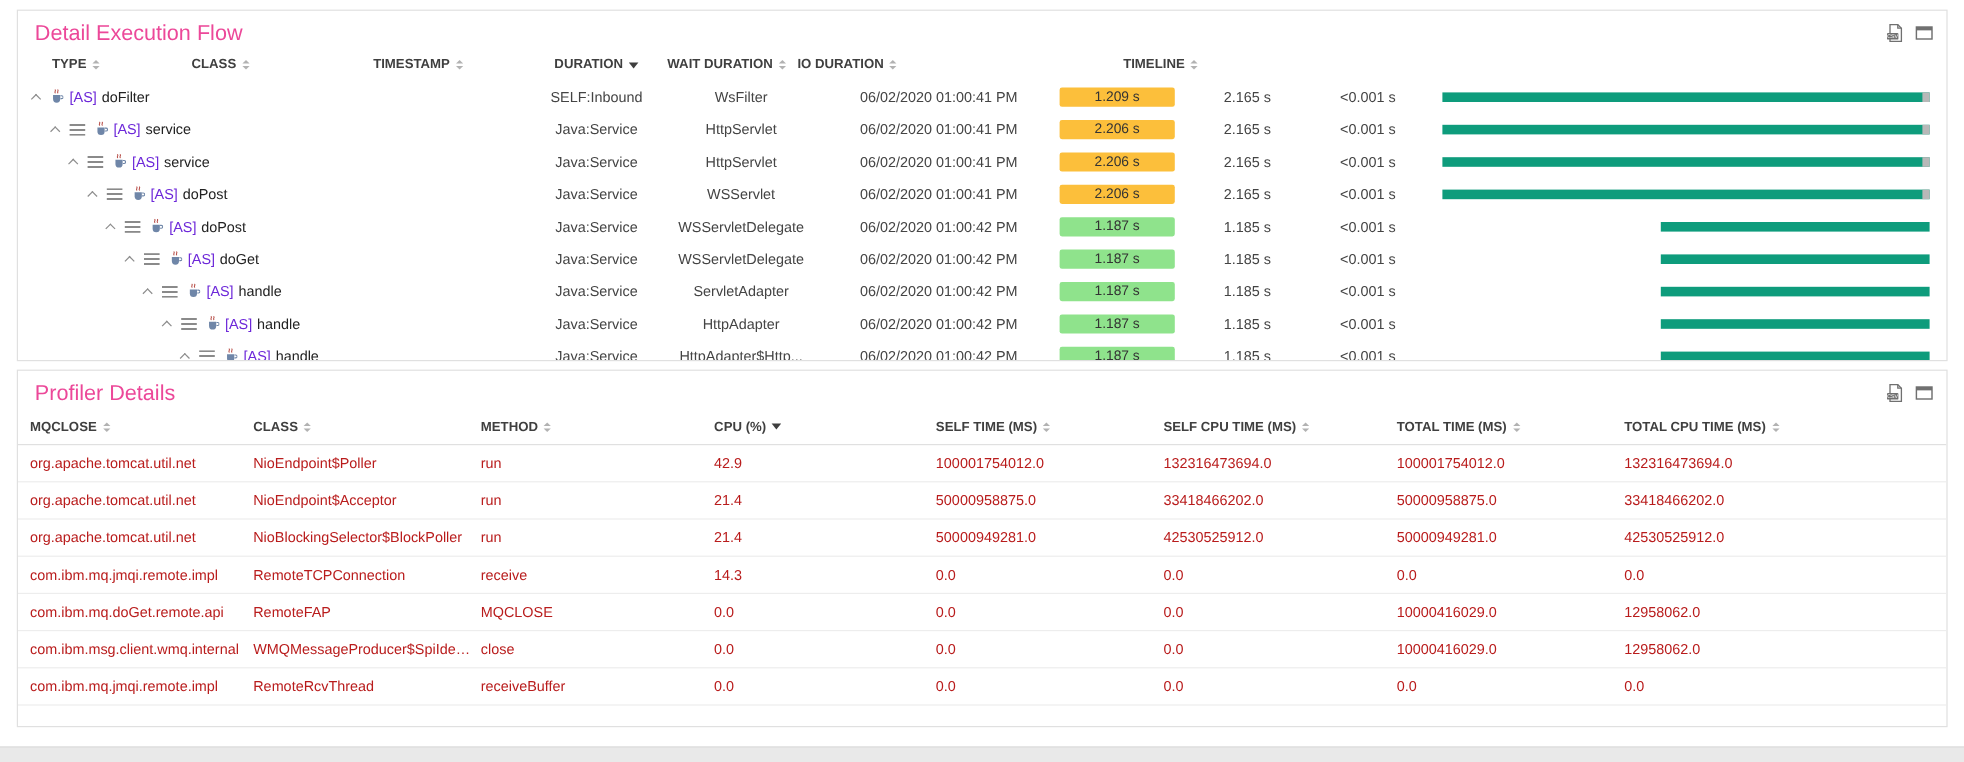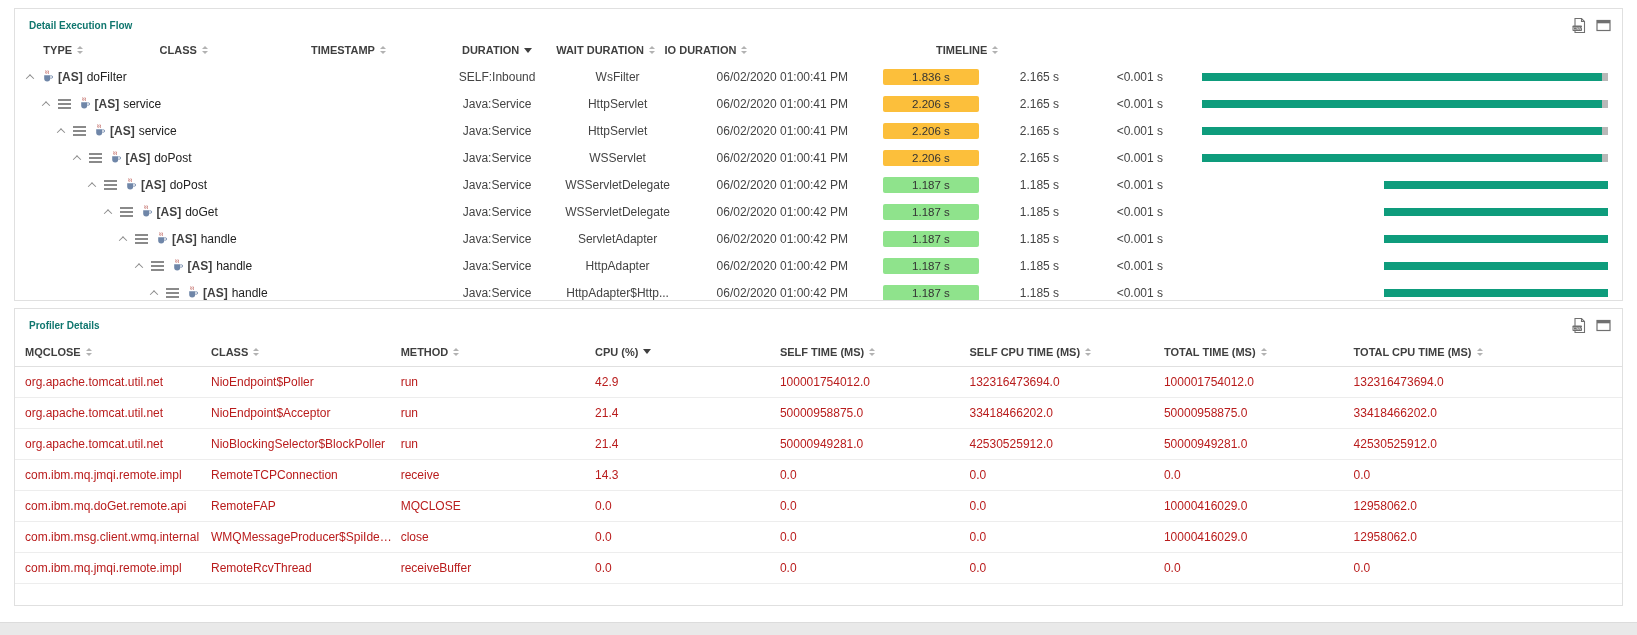--- a/index.html
+++ b/index.html
@@ -3,21 +3,21 @@
 <meta charset="utf-8">
 <style>
   *{box-sizing:border-box;margin:0;padding:0}
   html,body{width:1637px;height:635px;overflow:hidden}
   body{background:#fff;font-family:"Liberation Sans",sans-serif;color:#3c3c3c;position:relative}
   .page{padding:8px 14px 0}
   .panel{border:1px solid #e0e0e0;background:#fff;margin-bottom:7px;overflow:hidden}
   #flow-panel{height:293px}
   #profiler-panel{height:298px}
   .panel-head{display:flex;align-items:center;justify-content:space-between;padding:8px 10px 3px 14px}
-  .panel-title{font-size:10px;color:#0f766e;font-weight:700}
+  .panel-title{font-size:18px;color:#ec4899;font-weight:400}
   .head-icons{display:flex;gap:7px;align-items:center}
   .icon-btn{width:17px;height:17px;cursor:pointer;display:inline-flex}
 
   
   .thead{display:flex;align-items:center}
   .hcell{font-size:11px;font-weight:bold;color:#3f3f3f;display:flex;align-items:center;white-space:nowrap}
   .sort{display:inline-flex;flex-direction:column;align-items:center;gap:2px;margin-left:5px}
   .sort i{display:block;width:0;height:0;border-left:3.5px solid transparent;border-right:3.5px solid transparent}
   .sort .up{border-bottom:3.5px solid #b2b2b2}
   .sort .dn{border-top:3.5px solid #b2b2b2}
@@ -31,21 +31,21 @@
   .c-type{width:6%;text-align:center}
   .c-cls{width:9%;text-align:center}
   .c-ts{width:11.5%;text-align:center}
   .c-dur{width:7%;text-align:center}
   .c-wait{width:6.5%;text-align:center}
   .c-io{width:6%;text-align:center}
   .c-tl{width:27%;display:flex;align-items:center;padding:0 14px 0 6px}
   .chev{width:6px;height:6px;border-left:1.6px solid #8c8c8c;border-top:1.6px solid #8c8c8c;transform:rotate(45deg) translate(1px,1px);margin-right:9px;flex:none;cursor:pointer}
   .mlines{width:13px;height:10px;background:repeating-linear-gradient(to bottom,#8a8a8a 0 1.6px,transparent 1.6px 4.2px);margin-right:8px;flex:none;cursor:pointer}
   .jicon{display:inline-flex;margin-right:5px;flex:none}
-  .nprefix{font-weight:bold;color:#404040;margin-right:4px}
+  .nprefix{font-weight:normal;color:#6d28d9;margin-right:4px}
   .nname{color:#222}
   .badge{display:inline-block;width:96px;padding:2px 0;font-size:11.5px;text-align:center;border-radius:2px;color:#333}
   .tlwrap{position:relative;width:100%;height:8px}
   .tlbar{position:absolute;top:0;height:8px}
   .tip{position:absolute;right:0;top:0;bottom:0;width:6px}
 
   
   #profiler-header{height:30px;border-bottom:1px solid #e0e0e0}
   #profiler-header .hcell{justify-content:flex-start;padding-left:8px}
   .prow{display:flex;align-items:center;height:31px;font-size:12px;color:#b91c1c;border-bottom:1px solid #ededed}
@@ -147,21 +147,21 @@
                 <path d="M8.4 5.8h1a1.2 1.2 0 0 1 0 2.4h-1" fill="none" stroke="#6f86a8" stroke-width="0.9"></path>
                 <path d="M4 .8c.9.9-.9 1.5 0 2.6M6.2 .8c.9.9-.9 1.5 0 2.6" fill="none" stroke="#b8504a" stroke-width="0.9" stroke-linecap="round"></path>
               </svg>
             </span>
             <span class="nprefix">[AS]</span>
             <span class="nname">doFilter</span>
           </div>
           <div class="c-type">SELF:Inbound</div>
           <div class="c-cls">WsFilter</div>
           <div class="c-ts">06/02/2020 01:00:41 PM</div>
-          <div class="c-dur"><span class="badge" style="background:#fcbf3b">1.836 s</span></div>
+          <div class="c-dur"><span class="badge" style="background:#fcbf3b">1.209 s</span></div>
           <div class="c-wait">2.165 s</div>
           <div class="c-io">&lt;0.001 s</div>
           <div class="c-tl">
             <div class="tlwrap">
               <div class="tlbar" style="left:2%;width:98%;background:#0e9c7c">
                 <span class="tip" style="background:#b8b8b8"></span>
               </div>
             </div>
           </div>
         </div>

